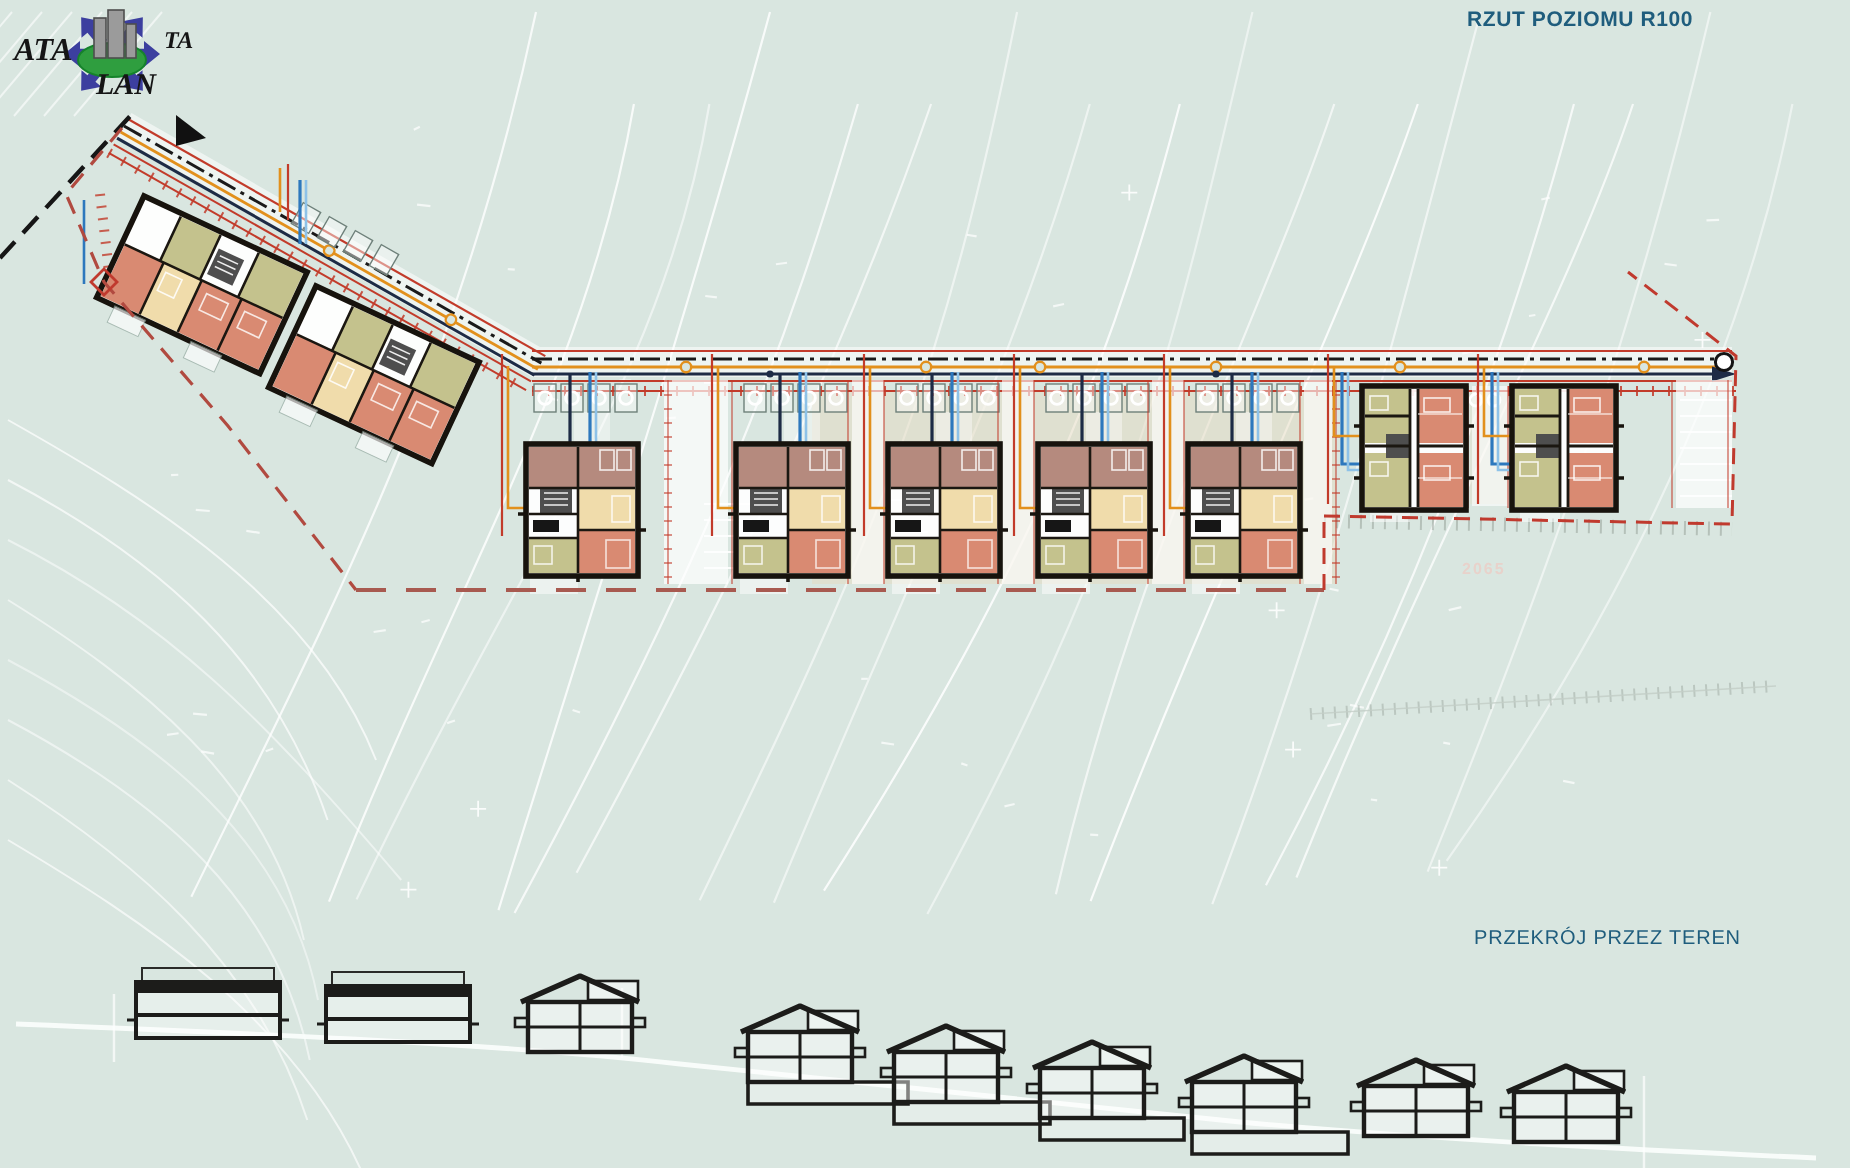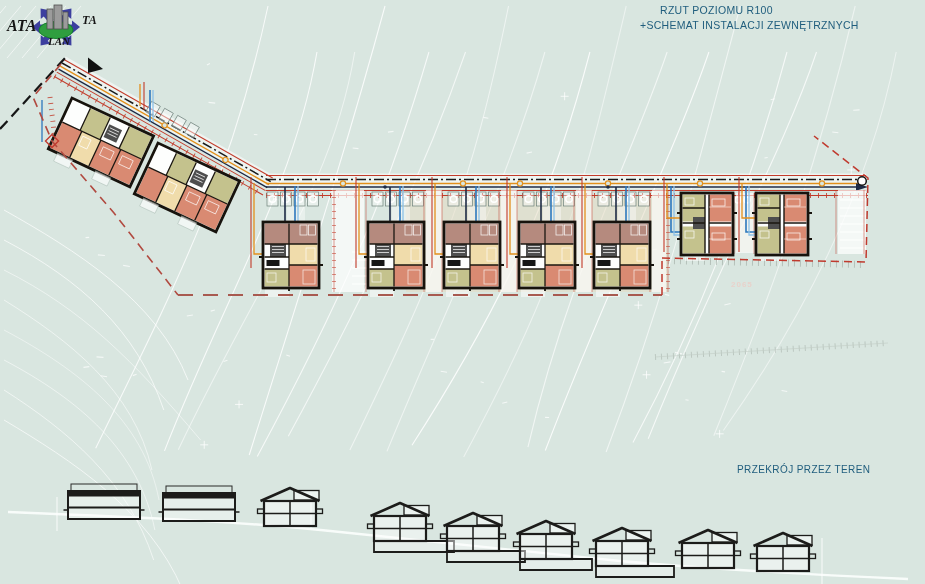--- a/index.html
+++ b/index.html
@@ -8,22 +8,22 @@
     --pipe-blue:#2d78bd; --pipe-blue-light:#8ec2e8;
     --boundary-red:#b14a40; --outline:#17130d;
     --room-mauve:#b58a7e; --room-cream:#f0dcab; --room-salmon:#d98a72;
     --room-olive:#c4c28d; --room-gray:#4e4e4e; --tan:#e5d9bf;
     --logo-blue:#3c3f9f; --logo-green:#2f9e3f;
   }
   html,body{margin:0;padding:0}
   .canvas{position:relative;width:925px;height:584px;background:var(--bg);overflow:hidden;
           font-family:"Liberation Sans",sans-serif}
   .canvas svg.plan{position:absolute;left:0;top:0}
-  .title-line{position:absolute;color:var(--title);font-weight:normal;font-size:10.5px;
-              letter-spacing:.3px;text-align:left;white-space:nowrap}
+  .title-line{position:absolute;color:var(--title);font-weight:bold;font-size:10.5px;
+              letter-spacing:.3px;text-align:center;white-space:nowrap}
   .section-label{position:absolute;color:var(--title);font-weight:normal;font-size:10px;
                  letter-spacing:.4px;white-space:nowrap}
   .elev-label{position:absolute;color:#ead0c9;opacity:.9;font-size:8px;font-weight:bold;
               letter-spacing:1px}
   .logo{position:absolute;left:6px;top:0;width:102px;height:58px}
   .logo-text{position:absolute;font-family:"Liberation Serif",serif;font-style:italic;
              font-weight:bold;color:#151515}
 </style>
 </head>
 <body>
@@ -375,22 +375,21 @@
       </g>
       <ellipse cx="50" cy="30" rx="17" ry="8.5" style="fill:var(--logo-green)" stroke="#15832b" stroke-width="1"></ellipse>
       <g fill="#9b9b9b" stroke="#4e4e4e" stroke-width="0.8">
         <rect x="41" y="9" width="6" height="20"></rect>
         <rect x="48" y="5" width="8" height="24"></rect>
         <rect x="57" y="12" width="5" height="17"></rect>
       </g>
     </svg>
     <span class="logo-text" style="left:1px;top:17px;font-size:16px">ATA</span>
     <span class="logo-text" style="left:76px;top:13px;font-size:12px">TA</span>
-    <span class="logo-text" style="left:42px;top:35px;font-size:11px">LAN</span>
+    <span class="logo-text" style="left:42px;top:35px;font-size:15px">LAN</span>
   </div>
 
   <div class="title-line" style="left:660px;top:4px;width:260px">RZUT POZIOMU R100</div>
-  <div class="title-line" style="left:640px;top:19px;width:230px">+SCHEMAT INSTALACJI ZEWNĘTRZNYCH</div>
 
   <div class="elev-label" style="left:731px;top:280px">2065</div>
 
   <div class="section-label" style="left:737px;top:464px">PRZEKRÓJ PRZEZ TEREN</div>
 </div>
 
 </body></html>

